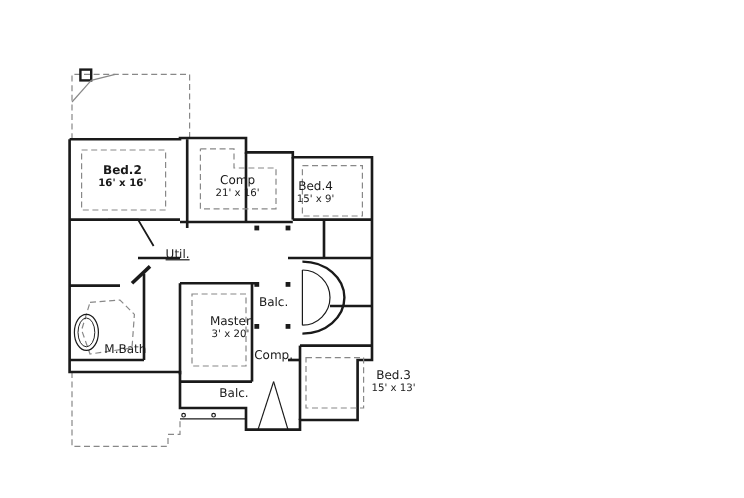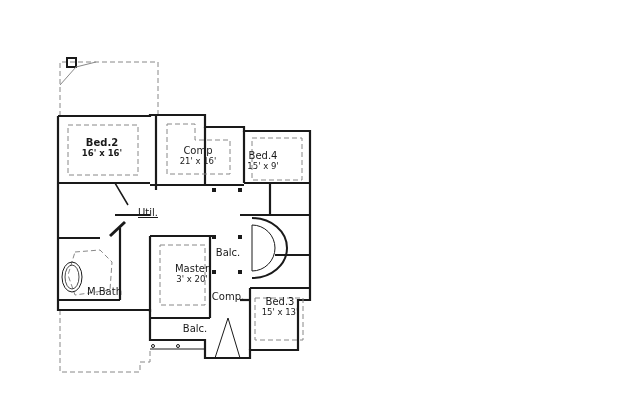--- a/index.html
+++ b/index.html
@@ -104,19 +104,19 @@
 <div class="label" style="left:162px;top:264px;width:60px;">
   <span class="name">Master</span>
   <span class="dim">3' x 20'</span>
 </div>
 <div class="label" style="left:210px;top:248px;width:36px;">
   <span class="name">Balc.</span>
 </div>
 <div class="label" style="left:208px;top:292px;width:40px;">
   <span class="name">Comp.</span>
 </div>
-<div class="label" style="left:250px;top:297px;width:60px;">
+<div class="label" style="left:250px;top:309px;width:60px;padding-left:48px;">
   <span class="name">Bed.3</span>
   <span class="dim">15' x 13'</span>
 </div>
 <div class="label" style="left:175px;top:324px;width:40px;">
   <span class="name">Balc.</span>
 </div>
 
 </body></html>

